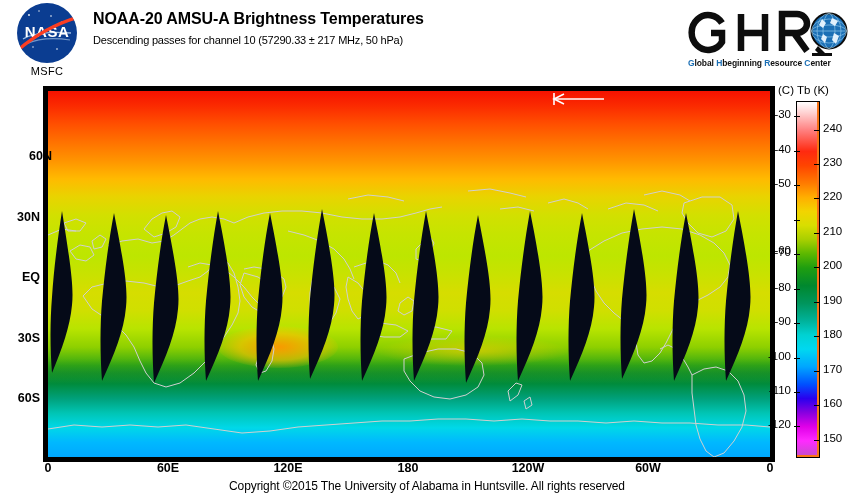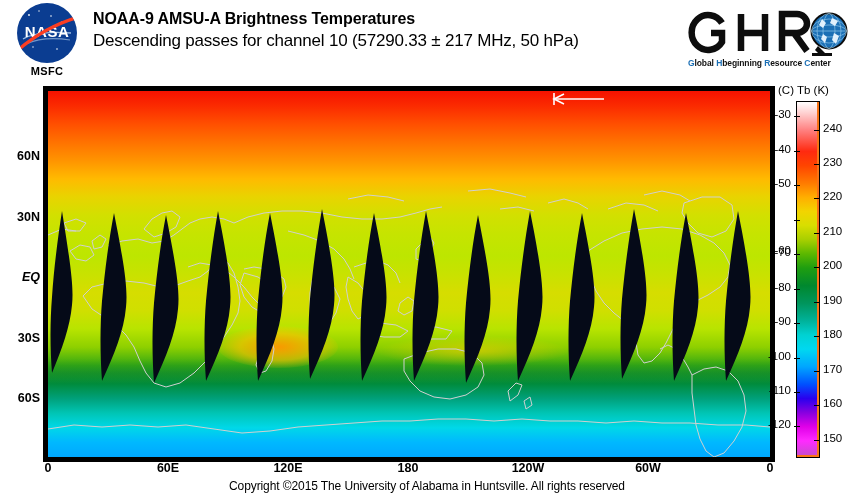--- a/index.html
+++ b/index.html
@@ -11,25 +11,25 @@
 
   #nasa-logo{position:absolute;left:8px;top:3px;width:78px;height:80px;}
   .nasa-ball{position:absolute;left:9px;top:0px;width:60px;height:60px;border-radius:50%;
              background:#0b3d91;overflow:hidden;}
   .nasa-word{position:absolute;left:0;top:21px;width:60px;text-align:center;
              font-family:"Liberation Sans",sans-serif;font-weight:bold;font-size:15px;
              letter-spacing:0.5px;color:#ffffff;line-height:15px;}
   .nasa-swoosh{position:absolute;left:-2px;top:12px;width:66px;height:38px;}
   .nasa-stars{position:absolute;left:0;top:0;width:60px;height:60px;}
   .nasa-msfc{position:absolute;left:0;top:62px;width:78px;text-align:center;
-             font-size:11px;font-weight:bold;letter-spacing:0.3px;}
+             font-size:11px;font-weight:normal;letter-spacing:0.3px;}
 
   #title-block{position:absolute;left:93px;top:8px;width:580px;}
   #title-main{font-size:16px;font-weight:bold;line-height:22px;letter-spacing:-0.1px;}
-  .title-sub{font-size:17px;line-height:21px;letter-spacing:-0.2px;}
+  .title-sub{font-size:11px;line-height:21px;letter-spacing:-0.2px;}
 
   
   #ghrc-logo{position:absolute;left:686px;top:6px;width:162px;height:72px;}
   #ghrc-letters{position:absolute;left:0;top:0;width:162px;height:52px;}
   #ghrc-sub{position:absolute;left:2px;top:52px;width:158px;
             font-size:8.5px;font-weight:bold;letter-spacing:-0.1px;white-space:nowrap;}
   #ghrc-sub span.b{color:#1b6fb5;}
   #ghrc-sub span.k{color:#111;}
 
   
@@ -146,21 +146,21 @@
       </svg>
       <div class="nasa-word">NASA</div>
       <svg class="nasa-swoosh" viewBox="0 0 66 38">
         <path d="M2 36 C18 22, 40 9, 64 2" stroke="#fc3d21" stroke-width="3.4" fill="none" stroke-linecap="round"></path>
       </svg>
     </div>
     <div class="nasa-msfc">MSFC</div>
   </div>
 
   <div id="title-block">
-    <div id="title-main">NOAA-9 AMSU-A Brightness Temperatures</div>
+    <div id="title-main">NOAA-20 AMSU-A Brightness Temperatures</div>
     <div class="title-sub">Descending passes for channel 10 (57290.33 ± 217 MHz, 50 hPa)</div>
   </div>
 
   <div id="ghrc-logo">
     <svg id="ghrc-letters" viewBox="0 0 162 52">
       <g fill="none" stroke="#0d0d0d" stroke-width="6.5">
         <path d="M36 17 A16.5 17.5 0 1 0 36 36 L36 27 L25 27" stroke-linecap="butt"></path>
         <path d="M55 8 L55 45 M55 27 L79 27 M79 8 L79 45"></path>
         <path d="M96 45 L96 8 L111 8 A10 9.5 0 0 1 111 27 L96 27 M108 27 L121 45"></path>
       </g>
@@ -302,23 +302,23 @@
 </div>
 
 <div class="xlab" style="left:18px;">0</div>
 <div class="xlab" style="left:138px;">60E</div>
 <div class="xlab" style="left:258px;">120E</div>
 <div class="xlab" style="left:378px;">180</div>
 <div class="xlab" style="left:498px;">120W</div>
 <div class="xlab" style="left:618px;">60W</div>
 <div class="xlab" style="left:740px;">0</div>
 
-<div class="ylab" style="left:2px;top:149px;">60N</div>
+<div class="ylab" style="left:14px;top:149px;">60N</div>
 <div class="ylab" style="left:2px;top:210px;">30N</div>
-<div class="ylab" style="left:2px;top:270px;font-style:italic;">EQ</div>
+<div class="ylab" style="left:2px;top:270px;">EQ</div>
 <div class="ylab" style="left:2px;top:331px;">30S</div>
 <div class="ylab" style="left:2px;top:391px;">60S</div>
 
 <div id="cb-title">(C)  Tb  (K)</div>
 <div id="cb-frame">
   <div id="cb-grad"></div>
   <div id="cb-ticks">
       <div class="cb-tickL" style="top: 14px;"></div>
       <div class="cb-labL" style="top: 6px;">-30</div>
       <div class="cb-tickL" style="top: 49px;"></div>

